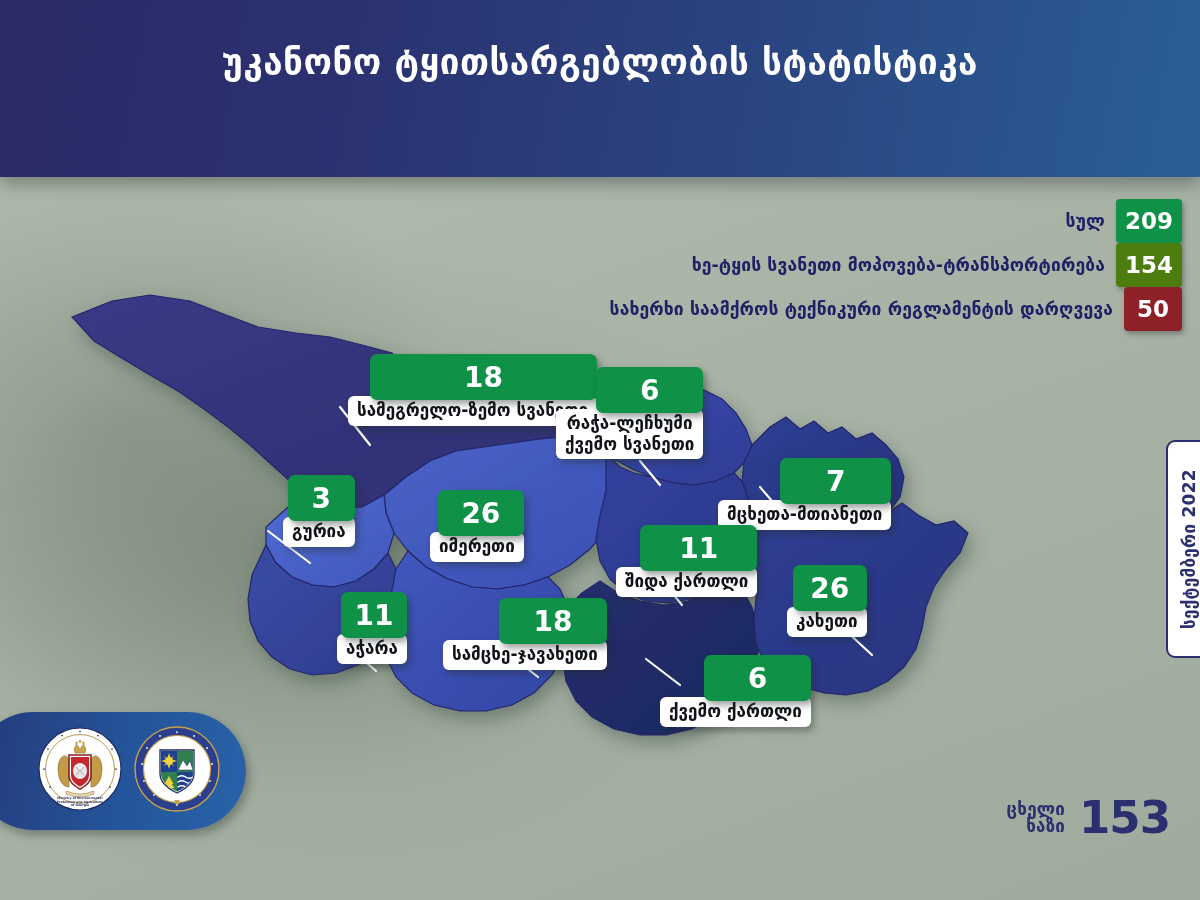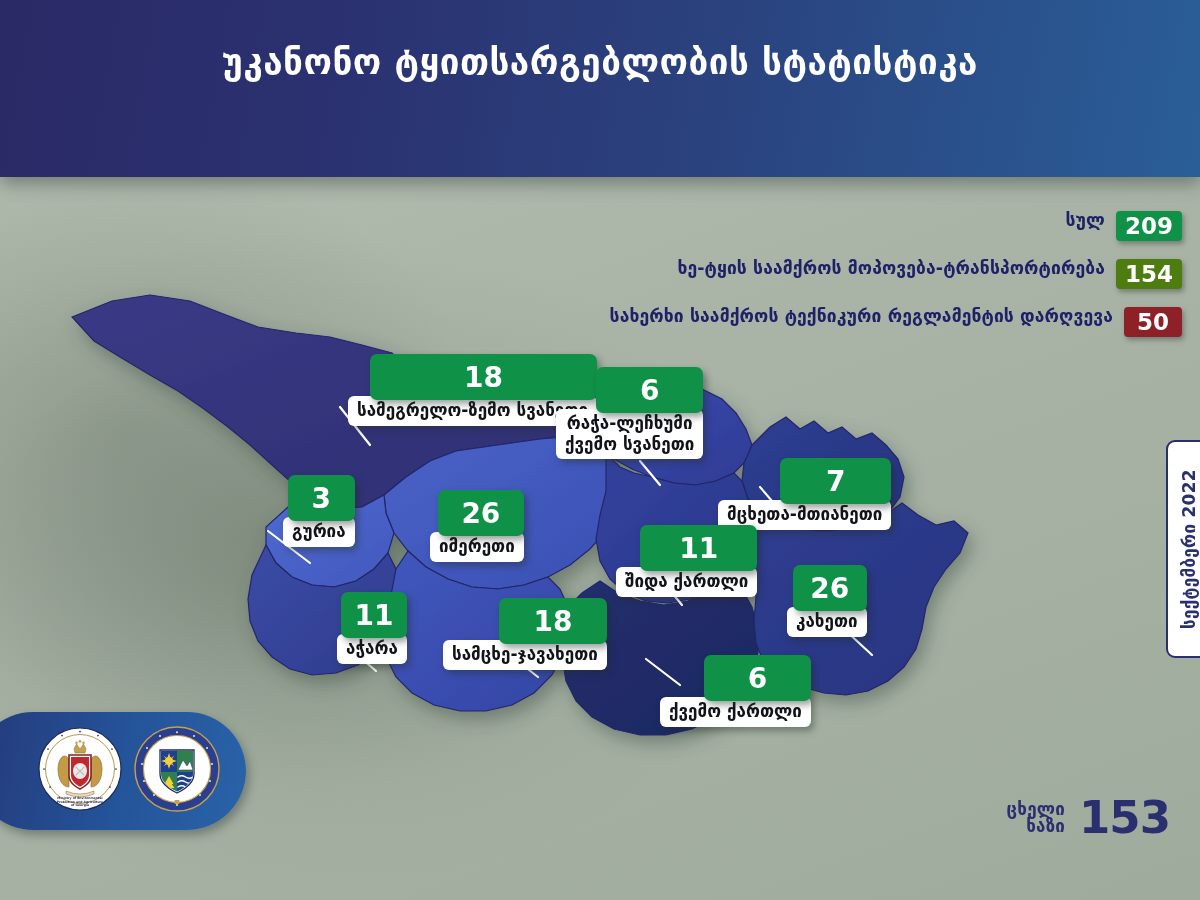--- a/index.html
+++ b/index.html
@@ -35,40 +35,39 @@
     font-weight: 700;
     letter-spacing: .5px;
     line-height: 1.08;
     white-space: nowrap;
   }
 
   
   #legend {
     position: absolute; right: 18px; top: 199px;
     z-index: 6;
-    display: flex; flex-direction: column; gap: 6px;
+    display: flex; flex-direction: column; 
     align-items: flex-end;
   }
   .legend-row { display: flex; align-items: center; gap: 11px; }
   .legend-label {
     color: #1f2166;
     font-size: 17.5px;
     font-weight: 700;
     white-space: nowrap;
     letter-spacing: .1px;
     text-align: right;
   }
   .legend-badge {
-    min-width: 58px; height: 30px;
+    min-width: 58px; height: 44px;
     border-radius: 4px;
     display: flex; align-items: center; justify-content: center;
     color: #fff; font-size: 23px; font-weight: 700;
     padding: 0 9px;
     box-shadow: 2px 3px 5px rgba(40,50,45,.40);
-    margin-top: 12px;
   }
 
   
   #map-wrap {
     position: absolute; left: 0; top: 177px; width: 1200px; height: 568px;
     z-index: 2;
   }
   #map-svg { position: absolute; left: 0; top: 0; }
 
   
@@ -158,21 +157,21 @@
 </div>
 
 <div id="legend">
 
   <div class="legend-row">
     <span class="legend-label">სულ</span>
     <span class="legend-badge" style="background:#0f9247">209</span>
   </div>
 
   <div class="legend-row">
-    <span class="legend-label">ხე-ტყის საამქროს  მოპოვება-ტრანსპორტირება</span>
+    <span class="legend-label">ხე-ტყის სვანეთი  მოპოვება-ტრანსპორტირება</span>
     <span class="legend-badge" style="background:#4d7c0f">154</span>
   </div>
 
   <div class="legend-row">
     <span class="legend-label">სახერხი საამქროს ტექნიკური რეგლამენტის დარღვევა</span>
     <span class="legend-badge" style="background:#8e2028">50</span>
   </div>
 
 </div>
 

